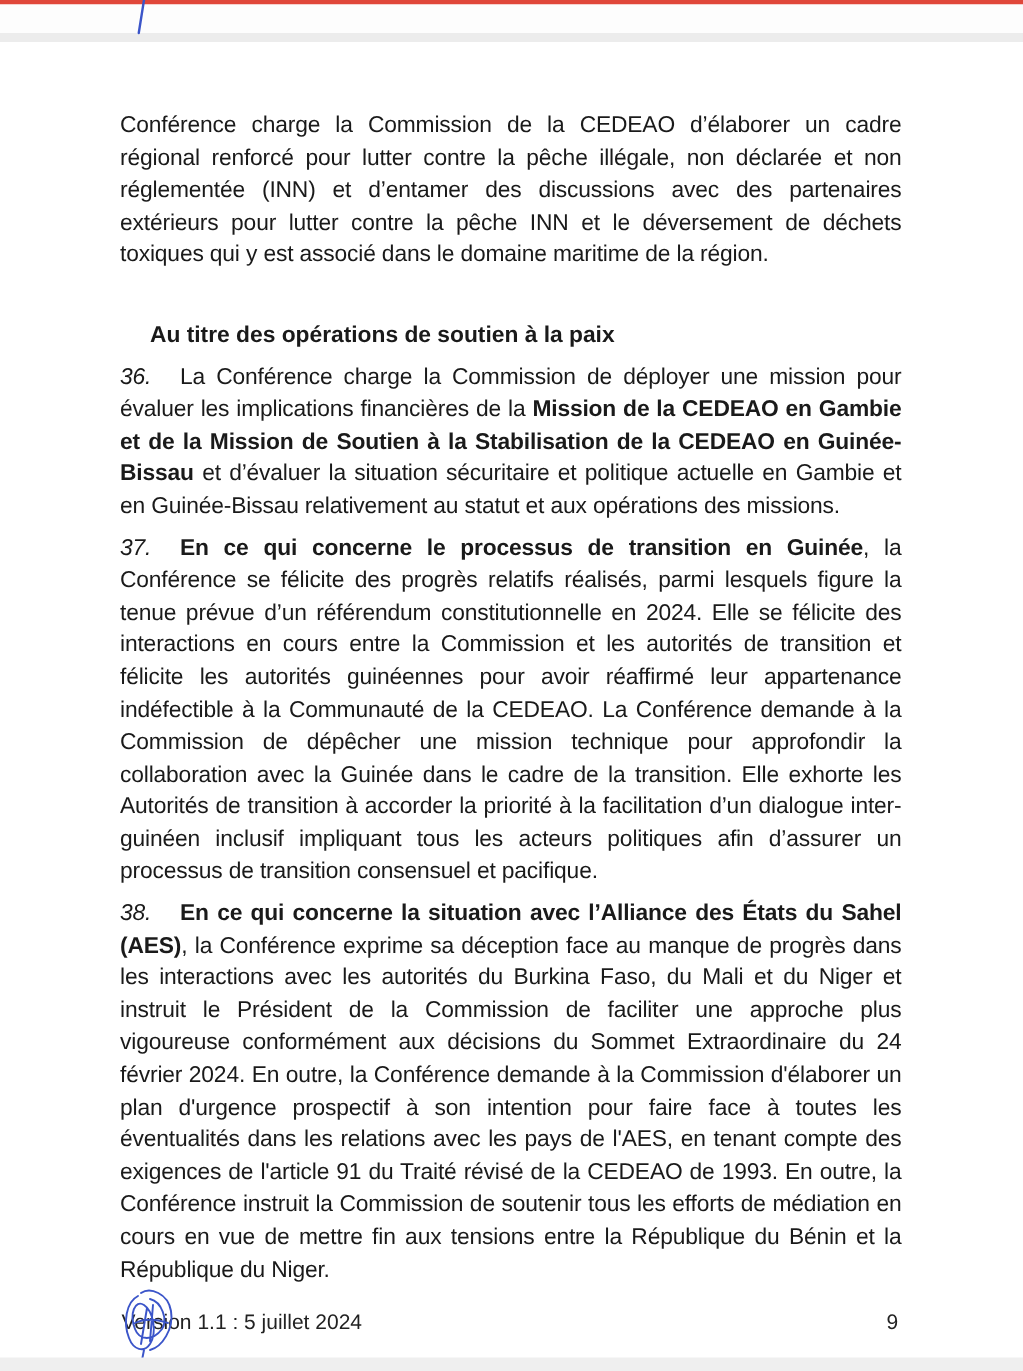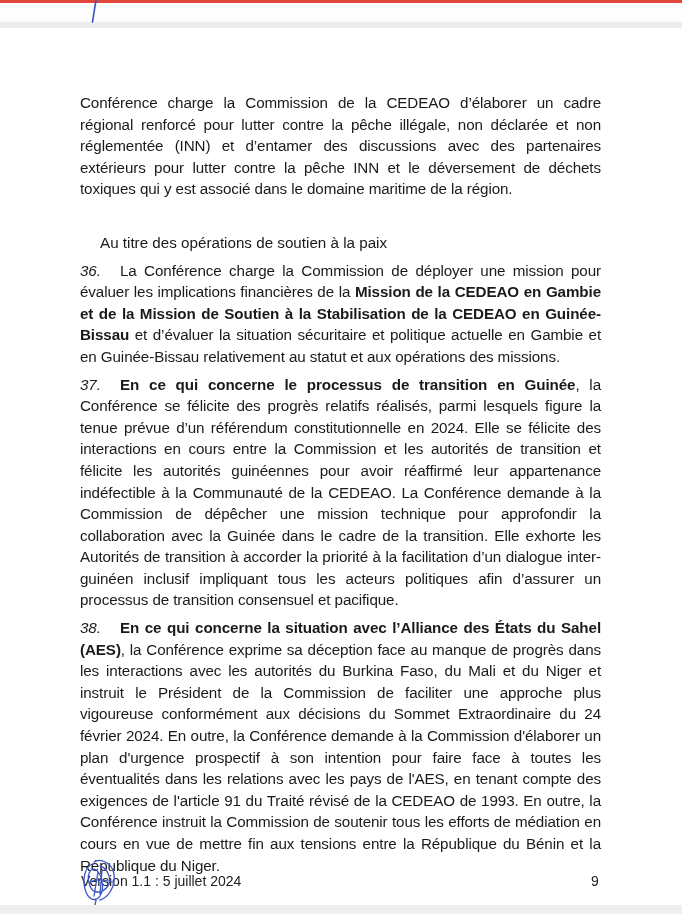--- a/index.html
+++ b/index.html
@@ -14,23 +14,23 @@
   .page-gap { position: absolute; left: 0; top: 22px; width: 682px; height: 6px; background: #ececec; }
   .pen-stroke { position: absolute; left: 88px; top: 0; width: 14px; height: 24px; }
   .page { position: absolute; left: 0; top: 28px; width: 682px; height: 877px; background: #ffffff; }
   .bottom-gap { position: absolute; left: 0; top: 905px; width: 682px; height: 9px; background: #efefef; }
 
   .content { position: absolute; left: 80px; top: 73px; width: 521px; }
   .para {
     font-size: 15.2px; line-height: 21.6px; text-align: justify; margin: 0;
     letter-spacing: -0.1px;
   }
-  .p-intro { margin-bottom: 32px; margin-top: 19px; }
+  .p-intro { margin-bottom: 32px; }
   .section-heading {
-    font-weight: normal; font-size: 15.2px; line-height: 21.6px;
+    font-weight: bold; font-size: 15.2px; line-height: 21.6px;
     margin: 0 0 6px 20px;
   }
   .numbered { margin-bottom: 6px; }
   .num { display: inline-block; width: 40px; font-style: italic; }
   b { font-weight: bold; }
 
   .footer-version {
     position: absolute; left: 81px; top: 873px; font-size: 14px; color: #222;
   }
   .footer-page {

